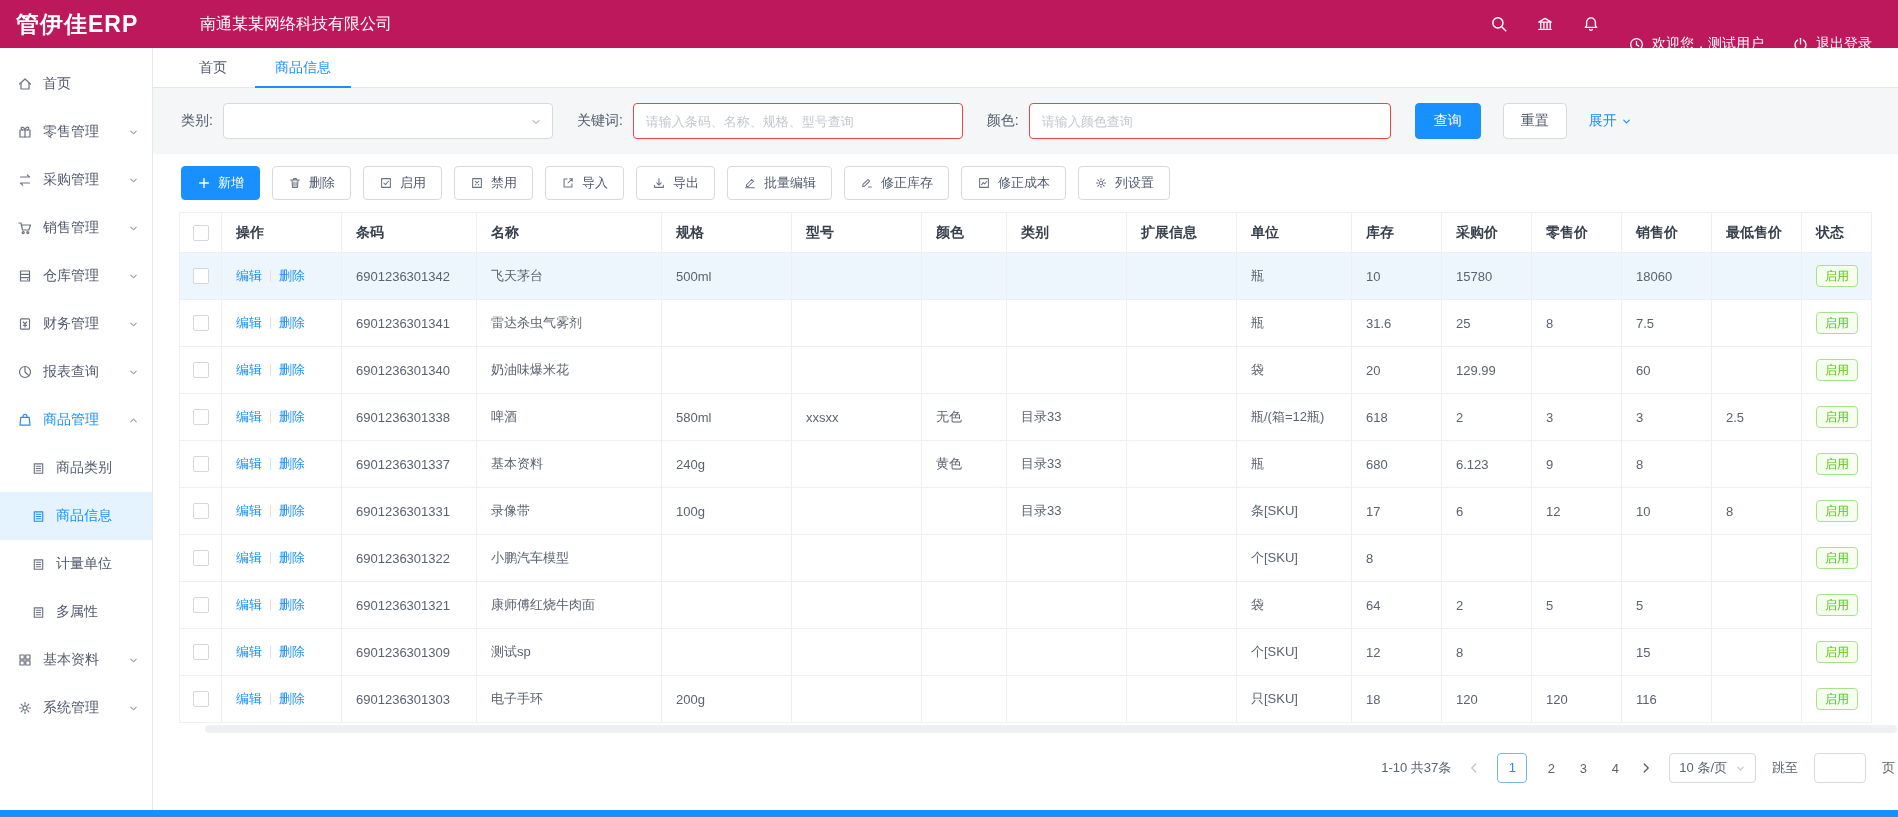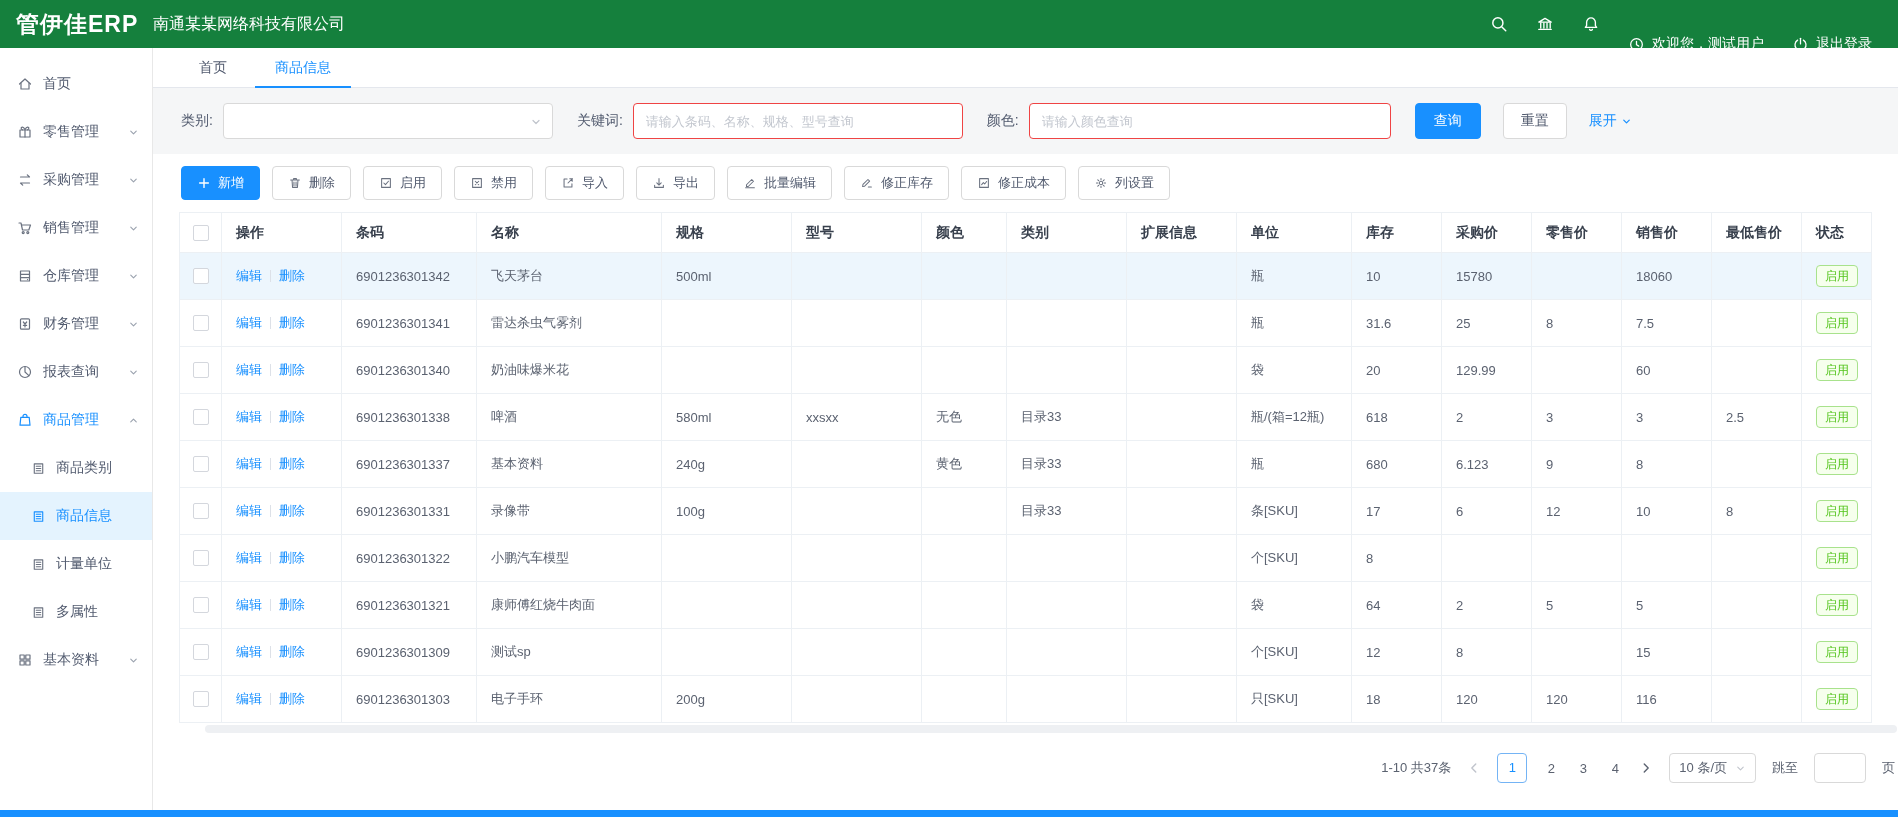--- a/index.html
+++ b/index.html
@@ -1,20 +1,20 @@
 <!DOCTYPE html>
 <html><head>
 <meta charset="utf-8">
 <style>
   * { margin:0; padding:0; box-sizing:border-box; }
   body { font-family:"Liberation Sans","DejaVu Sans",sans-serif; background:#fff; }
   .app { width:1898px; height:817px; position:relative; overflow:hidden; background:#fff; }
 
   
-  .topbar { height:48px; background:#15803d; display:flex; align-items:center; color:#fff; padding:0 26px 0 16px; }
+  .topbar { height:48px; background:#be185d; display:flex; align-items:center; color:#fff; padding:0 26px 0 16px;gap:47px; }
   .logo { font-size:23px; font-weight:bold; letter-spacing:1px; width:137px; }
   .company { font-size:16px; }
   .topbar-right { margin-left:auto; display:flex; align-items:center; gap:28px; font-size:14px; }
   .tb-icon { display:inline-flex; align-items:center; cursor:pointer; }
   .tb-icon svg { width:18px; height:18px; }
   .tb-group { display:flex; align-items:center; gap:7px; cursor:pointer;margin-top:40px; }
   .tb-group svg { width:17px; height:17px; }
 
   
   .body { display:flex; height:769px; }
@@ -248,20 +248,30 @@
         <span>多属性</span>
       </div>
       <div class="menu-item">
         <svg class="mi" viewBox="0 0 16 16" fill="none" stroke="currentColor" stroke-width="1.2" stroke-linejoin="round">
             <rect x="3" y="3" width="4.2" height="4.2"></rect>
             <rect x="8.8" y="3" width="4.2" height="4.2"></rect>
             <rect x="3" y="8.8" width="4.2" height="4.2"></rect>
             <rect x="8.8" y="8.8" width="4.2" height="4.2"></rect>
           </svg>
         <span>基本资料</span>
+        <svg class="chev" viewBox="0 0 16 16" fill="none" stroke="currentColor" stroke-width="1.6" stroke-linecap="round" stroke-linejoin="round">
+            <path d="M4 6l4 4 4-4"></path>
+          </svg>
+      </div>
+      <div class="menu-item">
+        <svg class="mi" viewBox="0 0 16 16" fill="none" stroke="currentColor" stroke-width="1.2" stroke-linecap="round">
+            <circle cx="8" cy="8" r="2.1"></circle>
+            <path d="M8 2.6v1.6M8 11.8v1.6M2.6 8h1.6M11.8 8h1.6M4.2 4.2l1.1 1.1M10.7 10.7l1.1 1.1M11.8 4.2l-1.1 1.1M5.3 10.7l-1.1 1.1"></path>
+          </svg>
+        <span>系统管理</span>
         <svg class="chev" viewBox="0 0 16 16" fill="none" stroke="currentColor" stroke-width="1.6" stroke-linecap="round" stroke-linejoin="round">
             <path d="M4 6l4 4 4-4"></path>
           </svg>
       </div>
     </div>
 
     <div class="main">
 
       <div class="tabbar">
         <div class="tab">首页</div>

